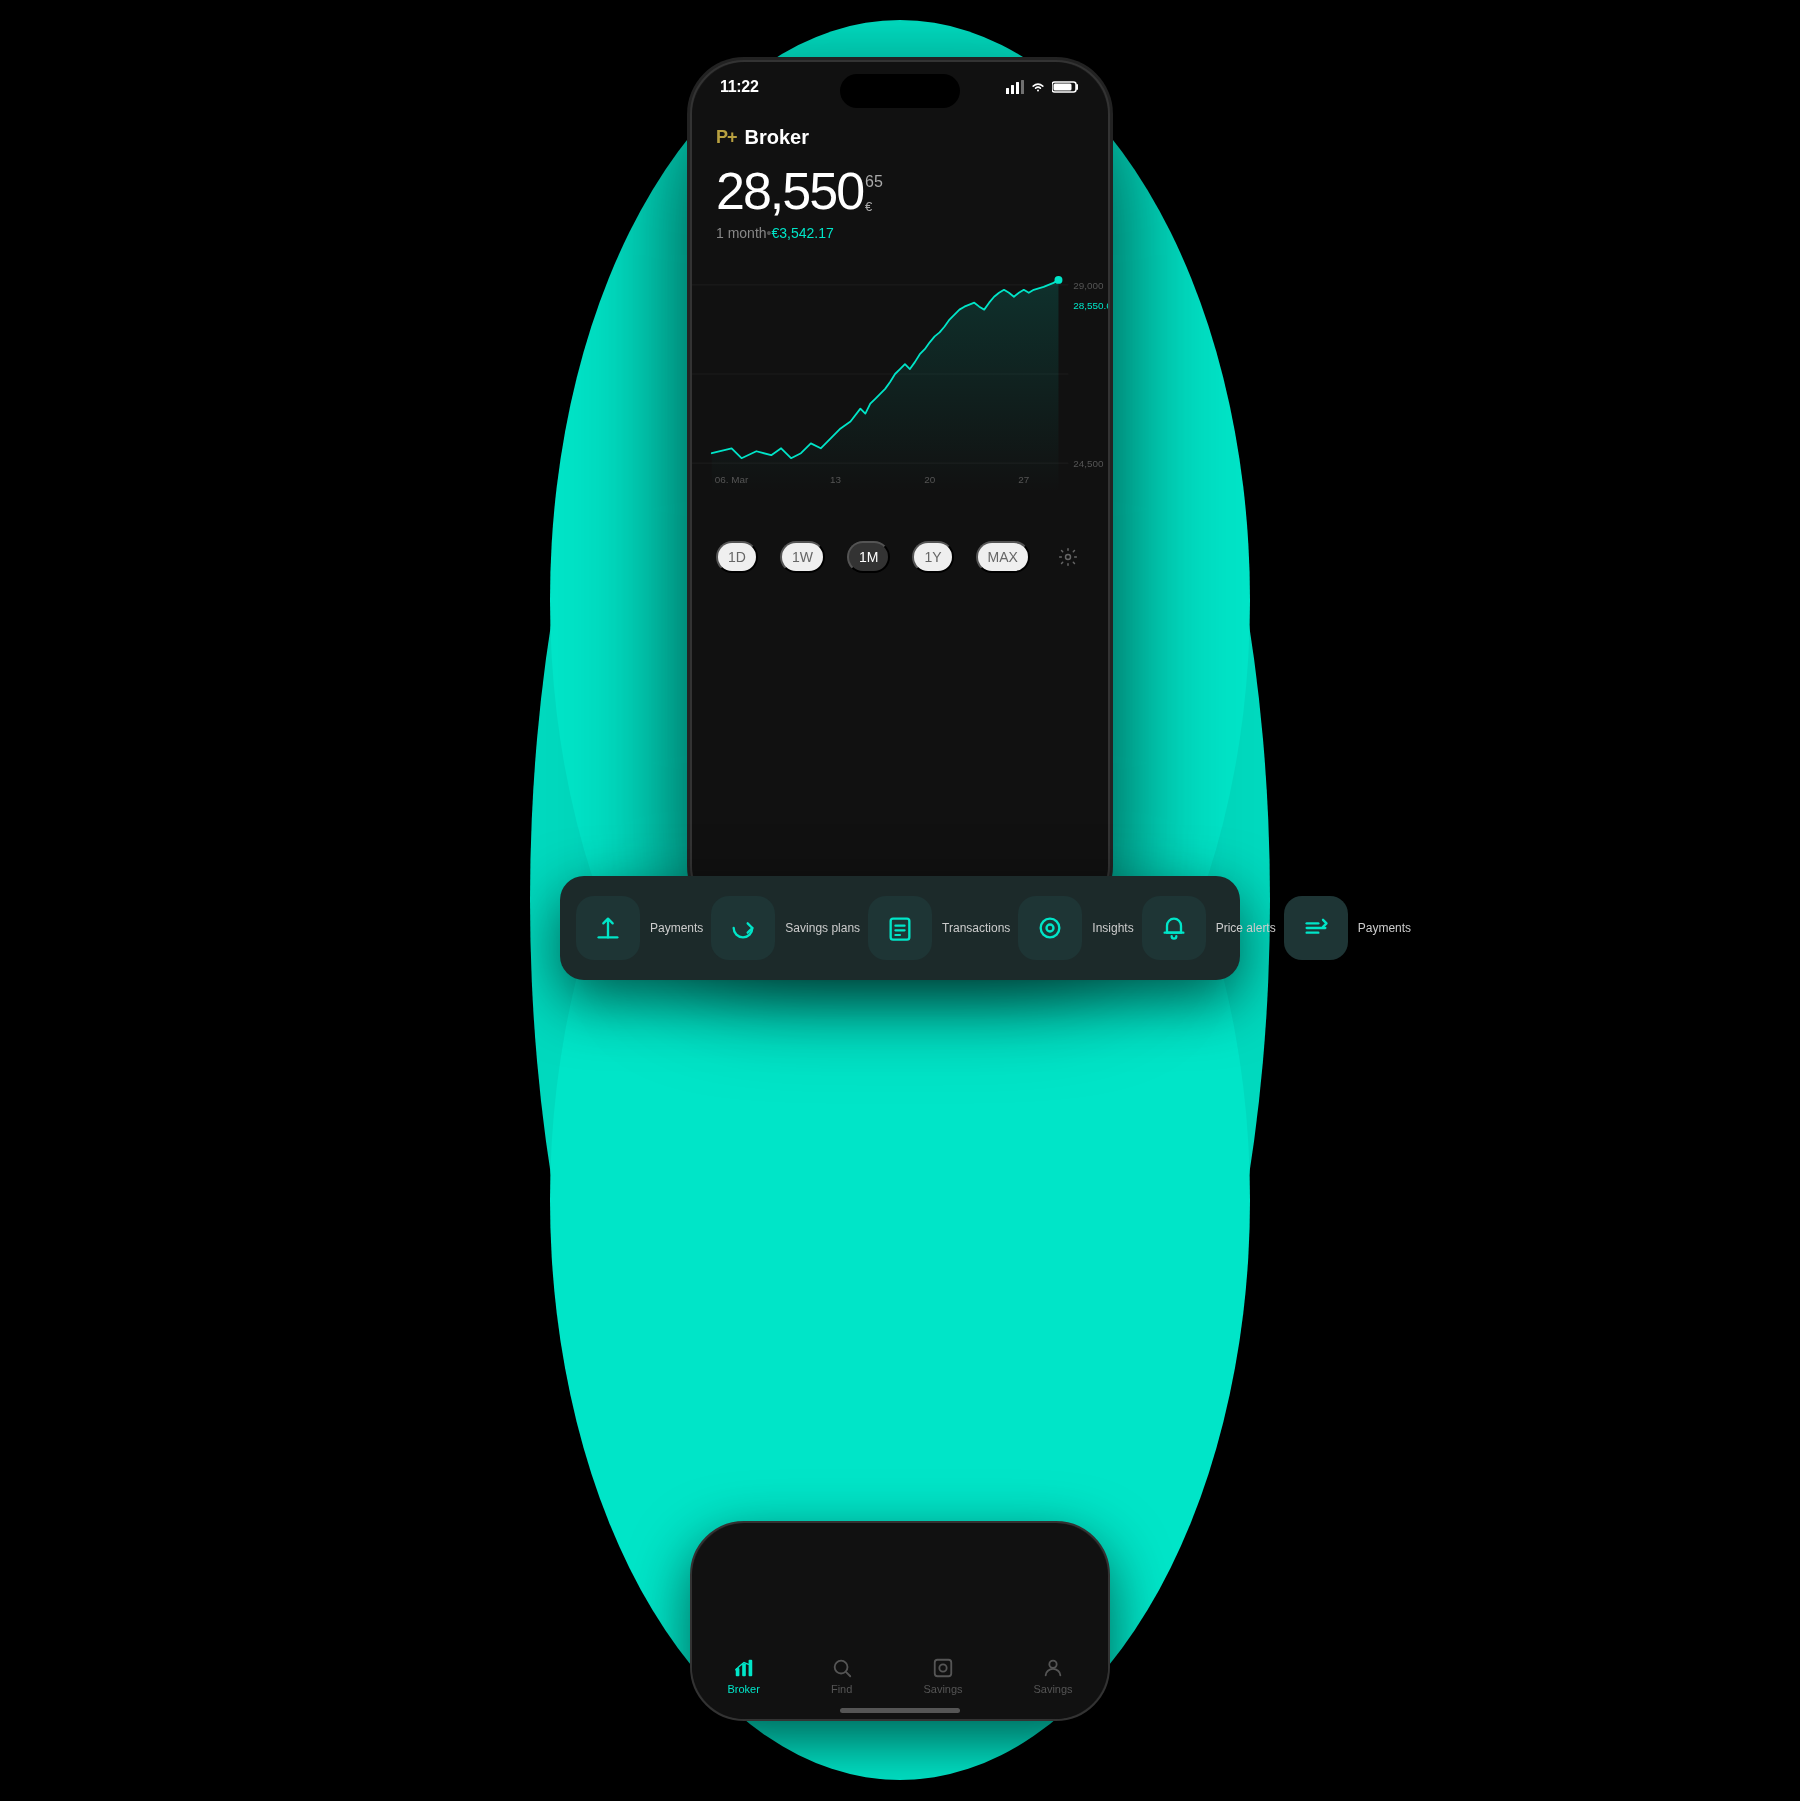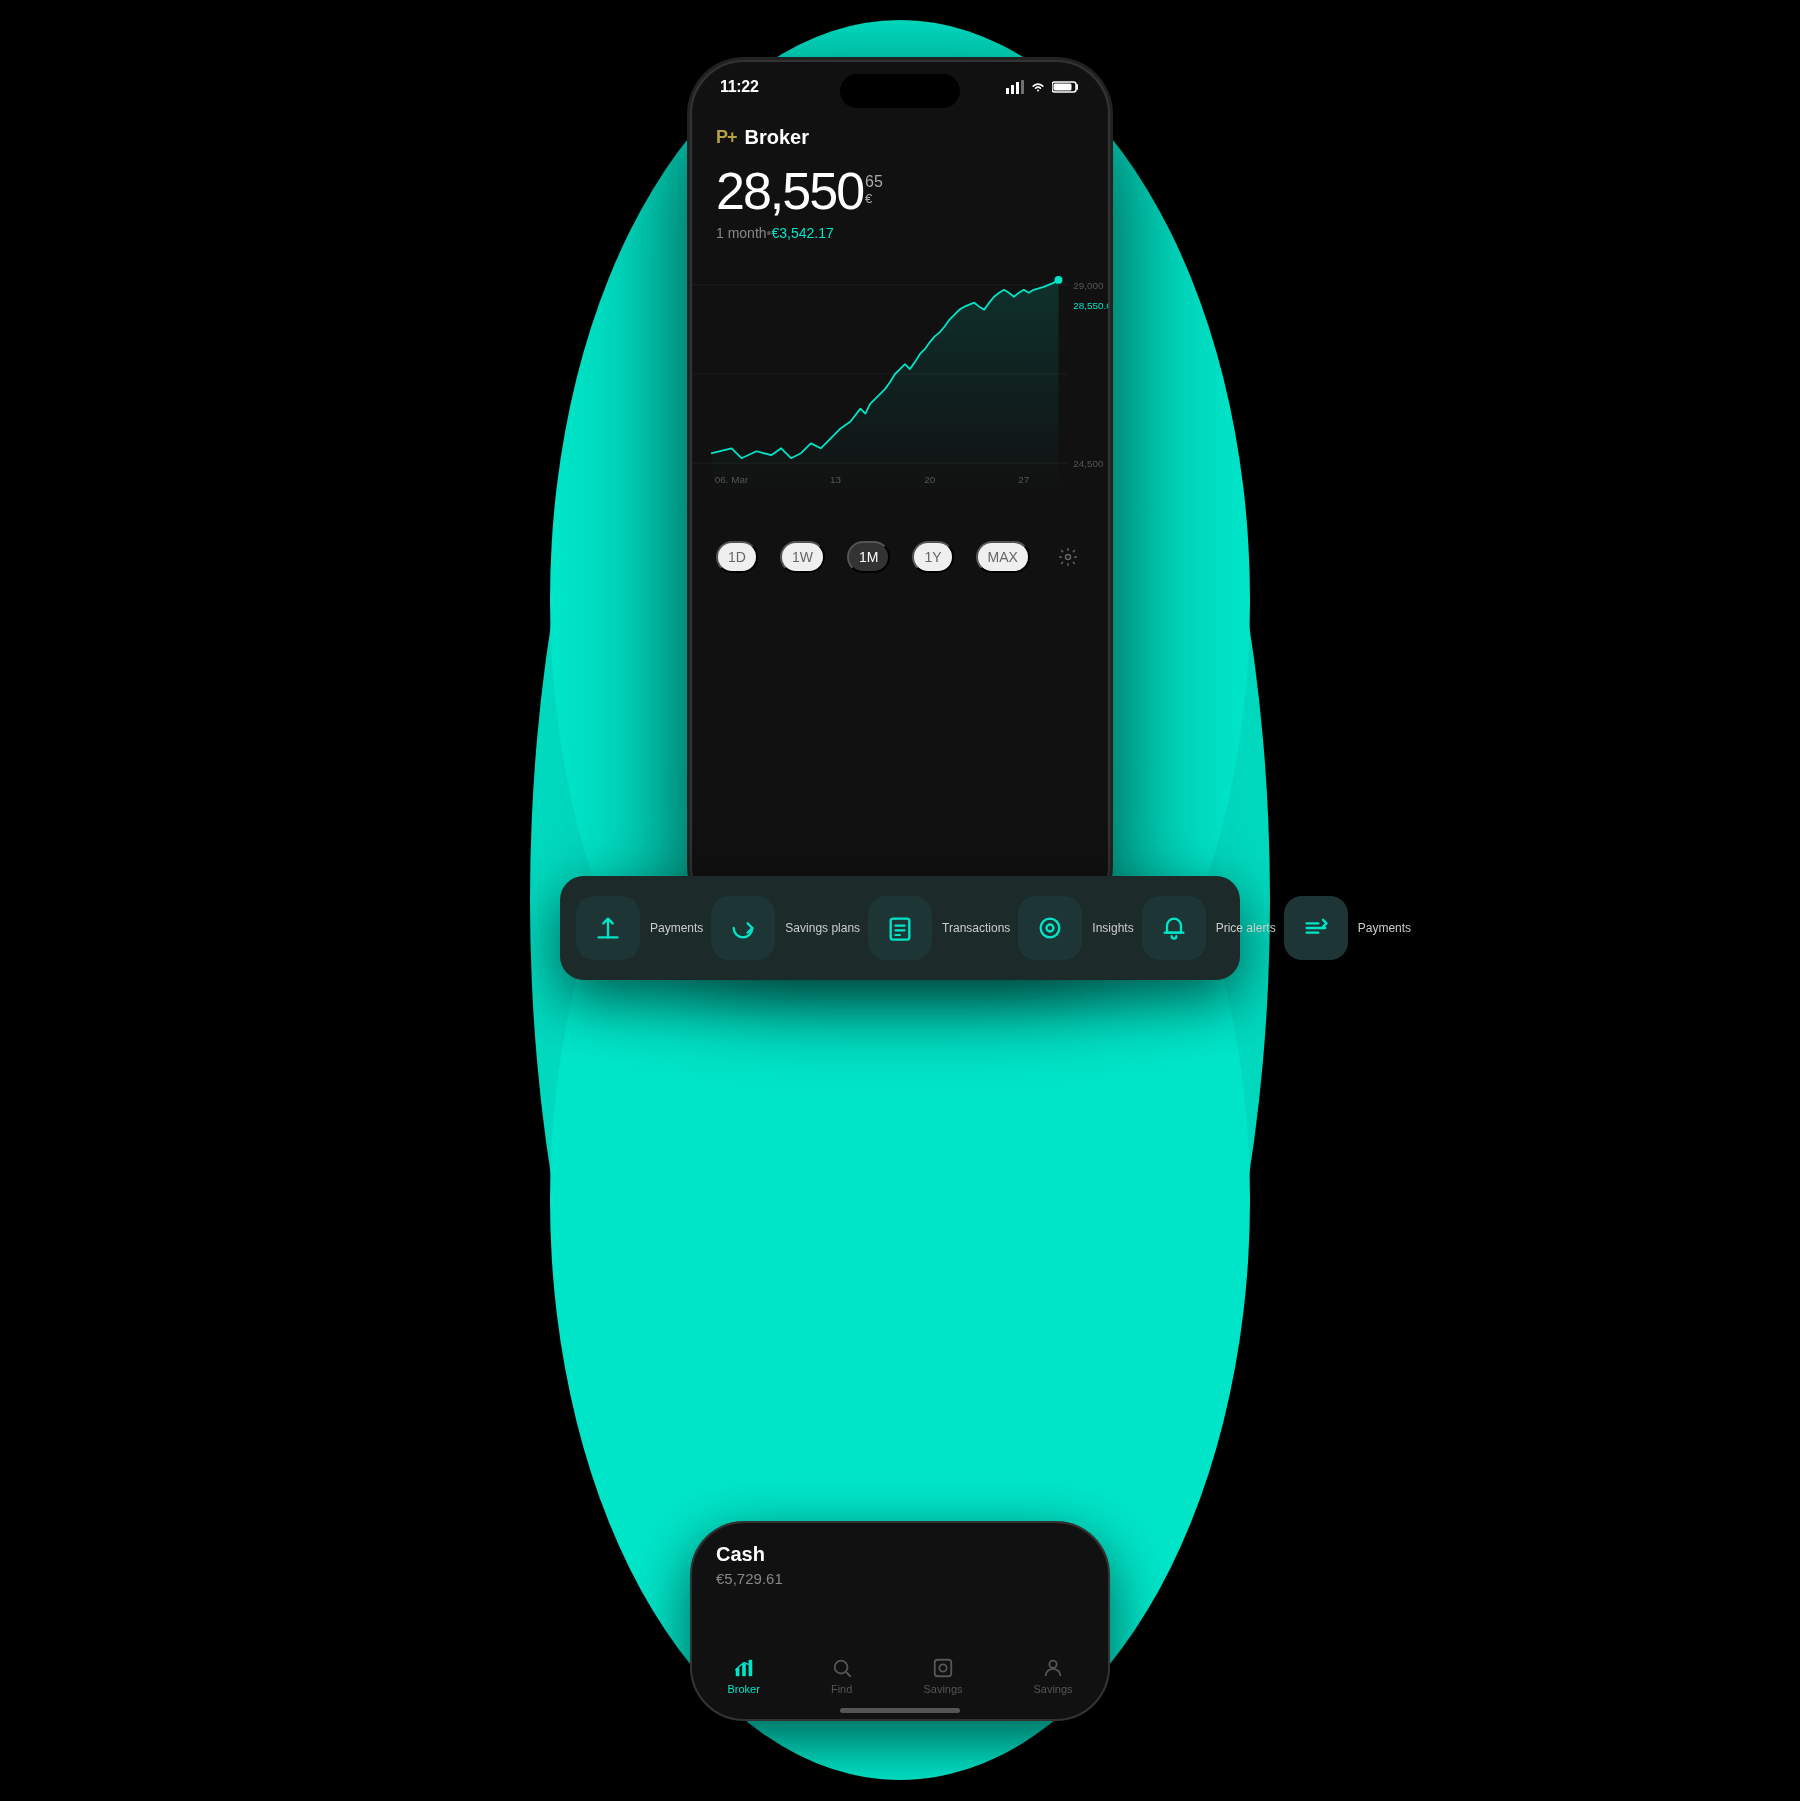--- a/index.html
+++ b/index.html
@@ -349,21 +349,21 @@
         </div>
 
         <div class="app-header">
           <span class="logo-mark">P+</span>
           <span class="app-title">Broker</span>
         </div>
 
         <div class="portfolio-section">
           <div class="portfolio-value">
             <span class="portfolio-main">28,550</span>
-            <div style="display:flex;flex-direction:column;margin-top:8px;">
+            <div style="display:flex;flex-direction:column;margin-top:8px;gap:8px;">
               <span style="font-size:16px;color:#aaa;font-weight:300;">65</span>
               <span style="font-size:13px;color:#aaa;font-weight:300;">€</span>
             </div>
           </div>
           <div class="portfolio-period">
             <span>1 month</span>
             <span style="color:#555;">•</span>
             <span class="portfolio-change">€3,542.17</span>
           </div>
         </div>
@@ -482,24 +482,20 @@
         <span class="action-label">Payments</span>
       </div>
 
     </div>
   </div>
 
   <div style="position:absolute; bottom:80px; left:50%; transform:translateX(-50%); z-index:4;">
     <div class="phone-frame-bottom">
       <div class="phone-screen-bottom">
 
-        <div class="cash-section">
-          <div class="cash-label">Cash</div>
-          <div class="cash-value">€5,729.61</div>
-        </div>
 
         <div class="bottom-nav">
 
           <div class="nav-item">
             <svg width="22" height="22" viewBox="0 0 24 24" fill="none">
               <rect x="3" y="12" width="4" height="9" rx="1" fill="#00e5c8"></rect>
               <rect x="10" y="7" width="4" height="14" rx="1" fill="#00e5c8"></rect>
               <rect x="17" y="3" width="4" height="18" rx="1" fill="#00e5c8"></rect>
               <polyline points="3,14 7,10 12,6 17,8" stroke="#00e5c8" stroke-width="1.5" fill="none" stroke-linecap="round"></polyline>
             </svg>

